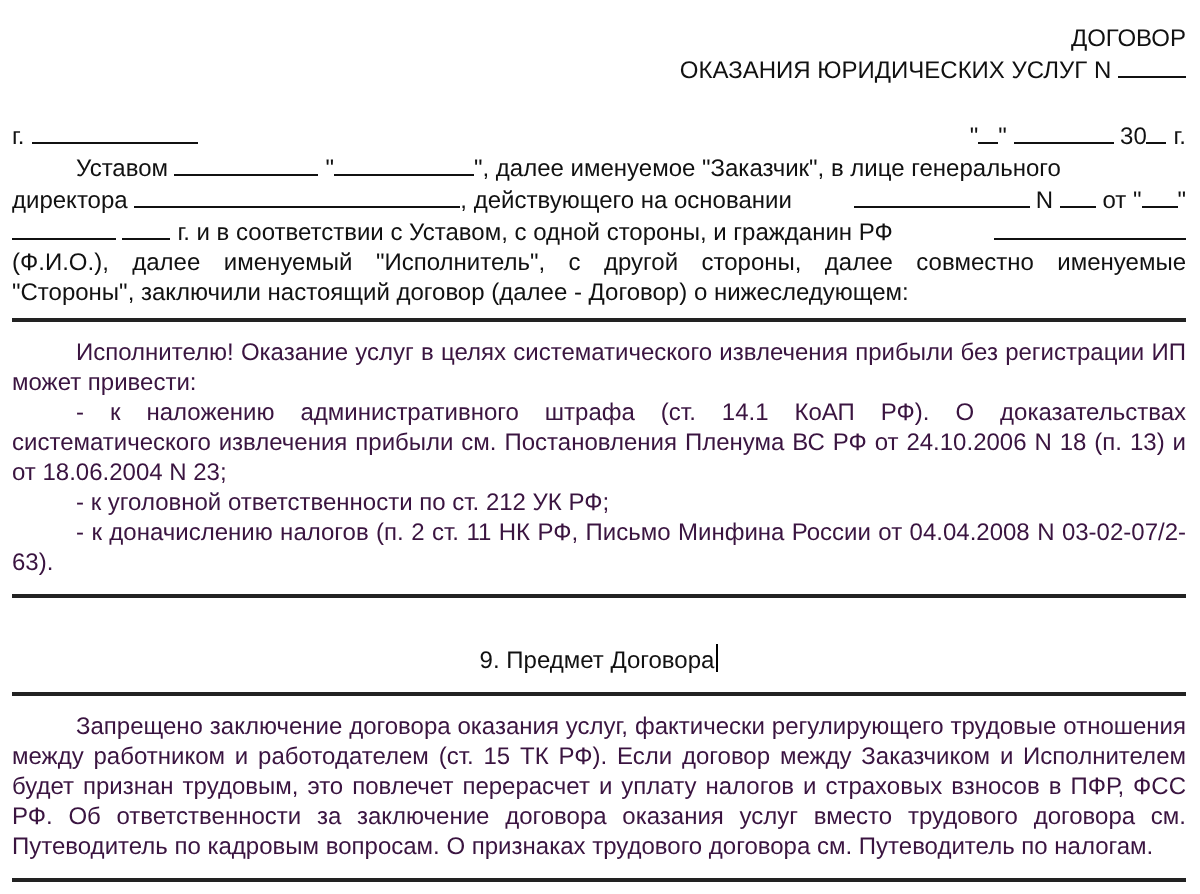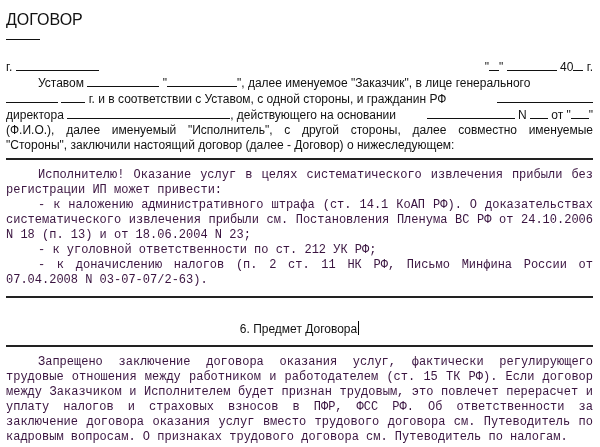--- a/index.html
+++ b/index.html
@@ -16,24 +16,24 @@
       color: #111111;
       position: relative;
     }
     .doc {
       position: absolute;
       left: 6px;
       top: 0;
       width: 587px;
     }
     .title {
-      text-align: left;
+      text-align: right;
       margin-top: 12px;
       line-height: 15px;
-      font-size: 16px;
+      font-size: 12px;
     }
     .blank {
       display: inline-block;
       border-bottom: 1px solid #111;
       height: 11px;
       vertical-align: baseline;
     }
     .city-row {
       margin-top: 17px;
       display: flex;
@@ -55,21 +55,20 @@
     .note {
       color: #3a1440;
     }
     .note-box {
       padding: 8px 0 8px 0;
     }
     .note-line {
       line-height: 15px;
       text-align: justify;
       margin: 0;
-      font-family: Liberation Mono, monospace;
     }
     .li-indent { text-indent: 32px; }
     .section-title {
       text-align: center;
       line-height: 15px;
       margin: 23px 0 8px 0;
     }
     .cursor {
       display: inline-block;
       width: 1px;
@@ -80,75 +79,76 @@
     }
   </style>
 </head>
 <body>
 
 <div class="doc">
 
   <div class="title">
     <div>ДОГОВОР</div>
     <div>
+      <span>ОКАЗАНИЯ ЮРИДИЧЕСКИХ УСЛУГ N</span>
       <span class="blank" style="width:34px;"></span>
     </div>
   </div>
 
   <div class="city-row">
     <div>
       <span>г.</span>
       <span class="blank" style="width:83px;"></span>
     </div>
     <div>
       <span>"</span><span class="blank" style="width:10px;"></span><span>"</span>
       <span class="blank" style="width:50px;"></span>
-      <span>40</span><span class="blank" style="width:10px;"></span>
+      <span>30</span><span class="blank" style="width:10px;"></span>
       <span>г.</span>
     </div>
   </div>
 
   <div>
     <p class="para indent">
       <span>Уставом</span>
       <span class="blank" style="width:72px;"></span>
       <span>"</span><span class="blank" style="width:70px;"></span><span>", далее именуемое "Заказчик", в лице генерального</span>
     </p>
     <p class="para" style="display:flex;justify-content:space-between;">
-      <span><span class="blank" style="width:52px;"></span>
-      <span class="blank" style="width:24px;"></span>
-      <span>г. и в соответствии с Уставом, с одной стороны, и гражданин РФ</span></span>
-      <span class="blank" style="width:96px;"></span>
-    </p>
-    <p class="para" style="display:flex;justify-content:space-between;">
       <span><span>директора</span>
       <span class="blank" style="width:163px;"></span><span>, действующего на основании</span></span>
       <span><span class="blank" style="width:88px;"></span>
       <span>N</span>
       <span class="blank" style="width:18px;"></span>
       <span>от "</span><span class="blank" style="width:18px;"></span><span>"</span></span>
+    </p>
+    <p class="para" style="display:flex;justify-content:space-between;">
+      <span><span class="blank" style="width:52px;"></span>
+      <span class="blank" style="width:24px;"></span>
+      <span>г. и в соответствии с Уставом, с одной стороны, и гражданин РФ</span></span>
+      <span class="blank" style="width:96px;"></span>
     </p>
     <p class="para" style="text-align-last:justify;">(Ф.И.О.), далее именуемый "Исполнитель", с другой стороны, далее совместно именуемые</p>
     <p class="para">"Стороны", заключили настоящий договор (далее - Договор) о нижеследующем:</p>
   </div>
 
   <div style="height:5px;"></div>
   <hr class="rule">
 
   <div class="note note-box">
     <p class="note-line li-indent">Исполнителю! Оказание услуг в целях систематического извлечения прибыли без регистрации ИП может привести:</p>
     <p class="note-line li-indent">- к наложению административного штрафа (ст. 14.1 КоАП РФ). О доказательствах систематического извлечения прибыли см. Постановления Пленума ВС РФ от 24.10.2006 N 18 (п. 13) и от 18.06.2004 N 23;</p>
     <p class="note-line li-indent">- к уголовной ответственности по ст. 212 УК РФ;</p>
-    <p class="note-line li-indent">- к доначислению налогов (п. 2 ст. 11 НК РФ, Письмо Минфина России от 07.04.2008 N 03-07-07/2-63).</p>
+    <p class="note-line li-indent">- к доначислению налогов (п. 2 ст. 11 НК РФ, Письмо Минфина России от 04.04.2008 N 03-02-07/2-63).</p>
   </div>
 
   <hr class="rule">
 
   <div class="section-title">
-    <span>6. Предмет Договора</span><span class="cursor"></span>
+    <span>9. Предмет Договора</span><span class="cursor"></span>
   </div>
 
   <hr class="rule">
 
   <div class="note note-box">
     <p class="note-line li-indent">Запрещено заключение договора оказания услуг, фактически регулирующего трудовые отношения между работником и работодателем (ст. 15 ТК РФ). Если договор между Заказчиком и Исполнителем будет признан трудовым, это повлечет перерасчет и уплату налогов и страховых взносов в ПФР, ФСС РФ. Об ответственности за заключение договора оказания услуг вместо трудового договора см. Путеводитель по кадровым вопросам. О признаках трудового договора см. Путеводитель по налогам.</p>
   </div>
 
   <hr class="rule">
 </div>

